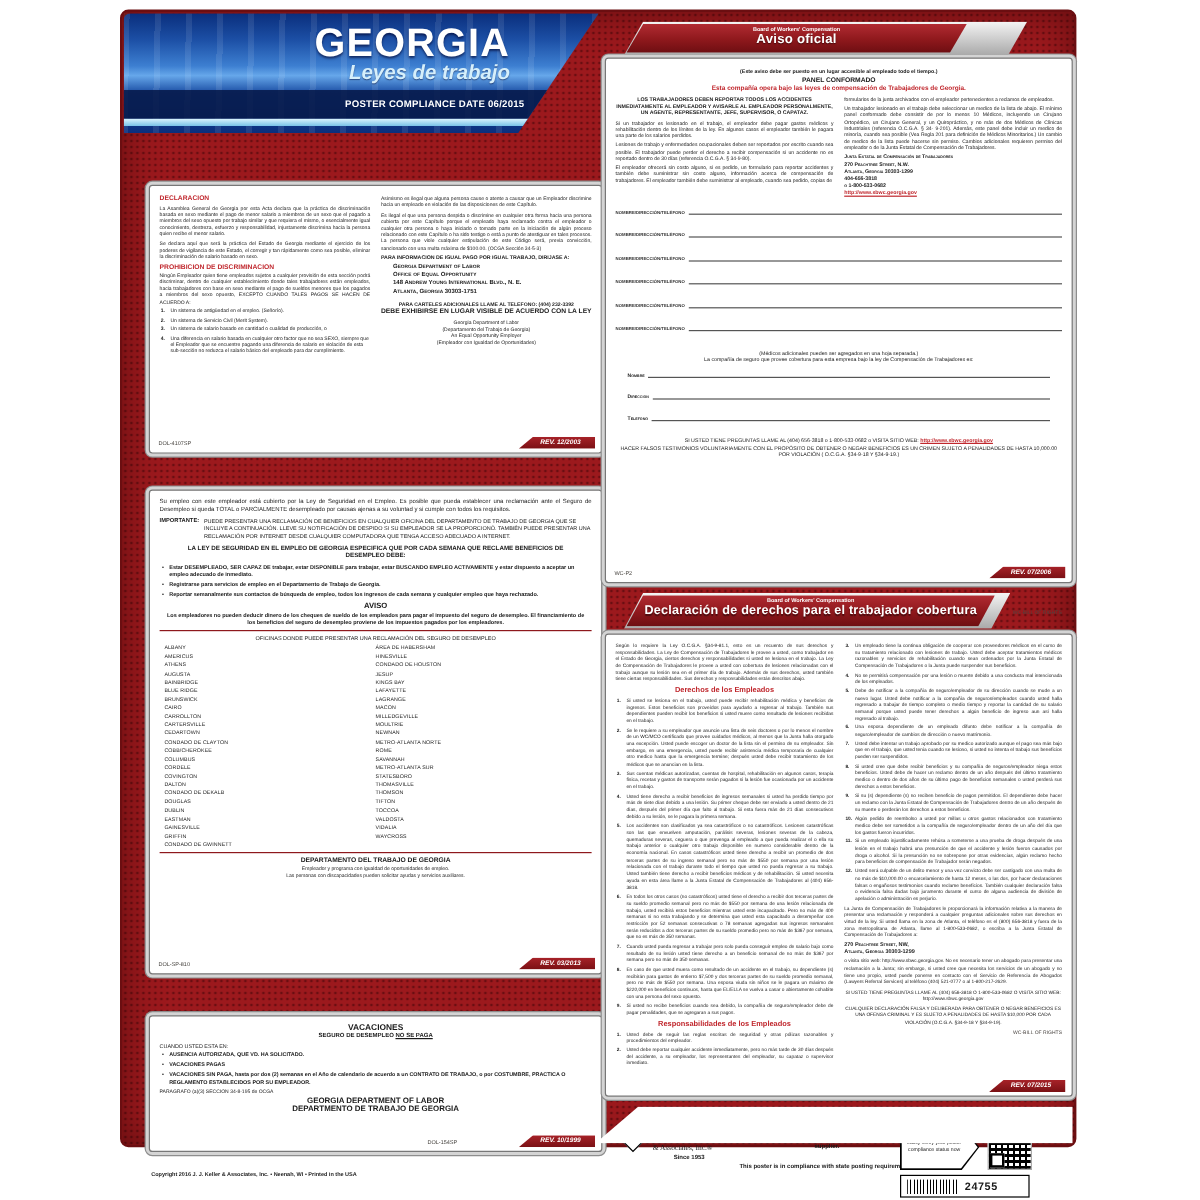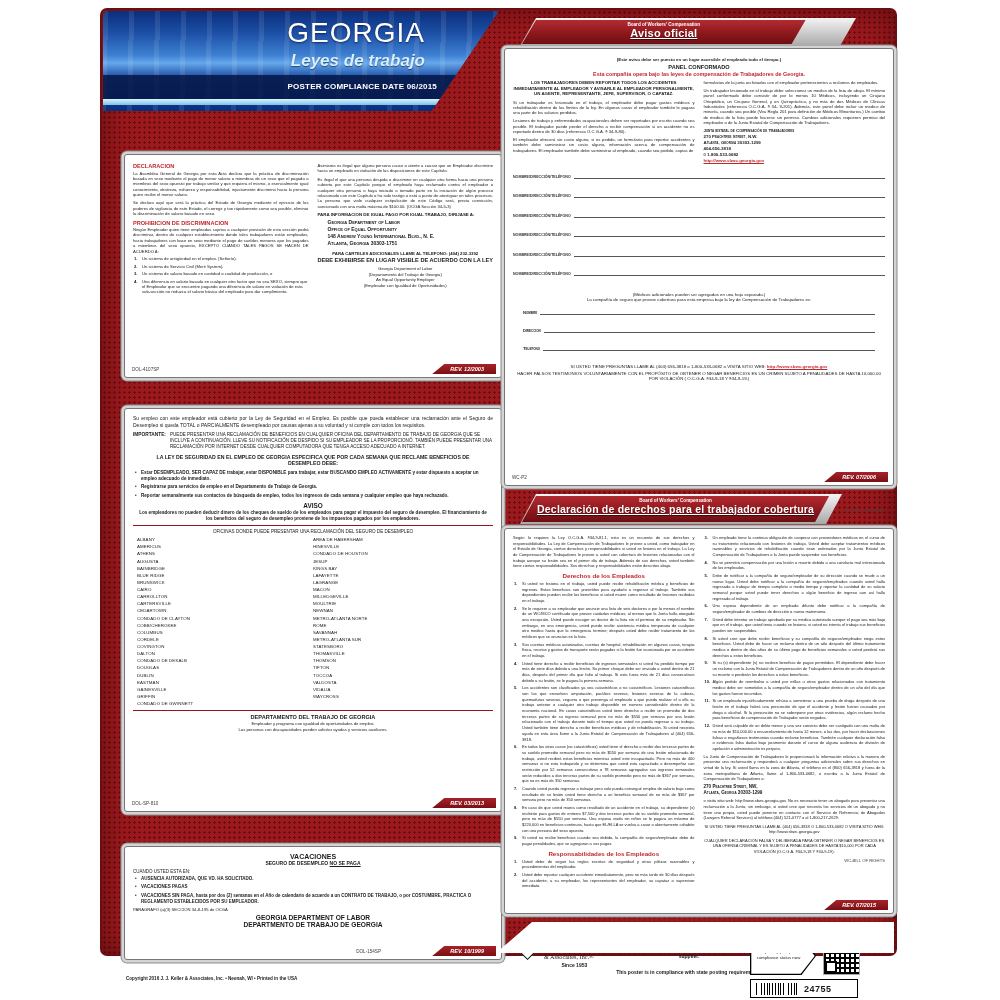--- a/index.html
+++ b/index.html
@@ -9,37 +9,37 @@
   #poster{position:absolute;left:100px;top:8px;width:793px;height:944px;border-radius:7px;
           background-color:#9c191d;
           background-image:radial-gradient(rgba(58,4,7,.5) 1px, transparent 1.4px);
           background-size:5px 5px;border:2px solid #6b0e11;box-shadow:inset 0 0 30px rgba(40,0,0,.5);}
   
   .bluehead{position:absolute;left:1px;top:1px;width:396px;height:100px;
     clip-path:polygon(0 0,100% 0,83% 100%,0 100%);border-top-left-radius:6px;
     background:linear-gradient(180deg,#0a2e7c 0%,#1c4fa5 22%,#3d7fd1 44%,#66a7ea 52%,#1c4fa5 66%,#0a2e7c 100%);}
   .bluehead::before{content:"";position:absolute;inset:0;
     background:repeating-linear-gradient(91deg,rgba(255,255,255,.09) 0 5px,rgba(255,255,255,0) 5px 26px);}
-  .georgia{position:absolute;top:6px;right:74px;font-size:28px;font-weight:normal;color:#fff;
+  .georgia{position:absolute;top:6px;right:74px;font-size:33px;font-weight:bold;color:#fff;
     letter-spacing:1px;text-shadow:0 1px 2px rgba(0,0,40,.6);}
   .leyes{position:absolute;top:40px;right:74px;font-size:17px;font-style:italic;font-weight:bold;color:#d6effb;
     text-shadow:0 1px 1px rgba(0,0,40,.5);}
   .dkband{position:absolute;left:0;top:64px;width:100%;height:24px;background:rgba(6,24,70,.85);}
   .compliance{position:absolute;top:71px;right:62px;font-size:8px;font-weight:bold;color:#fff;letter-spacing:.2px;}
   .ltstripe{position:absolute;left:0;top:88px;width:100%;height:6px;
     background:linear-gradient(180deg,#d9f3fd,#79c3e8);}
   
   .phead{position:absolute;z-index:4;background:linear-gradient(180deg,#f4f4f4,#a9a9a9);
     clip-path:polygon(16px 0,100% 0,calc(100% - 16px) 100%,0 100%);}
   .phead-red{position:absolute;top:2px;bottom:2px;left:2px;right:15%;
     background:linear-gradient(180deg,#b12b32 0%,#8e181c 55%,#6e0e12 100%);
     clip-path:polygon(14px 0,100% 0,calc(100% - 14px) 100%,0 100%);
     text-align:center;color:#fff;}
   .phead-dept{font-size:4.6px;font-weight:bold;margin-top:2px;}
-  .phead-title{font-size:11px;font-weight:bold;letter-spacing:.2px;text-shadow:0 1px 1px rgba(0,0,0,.5);text-decoration:underline;}
+  .phead-title{font-size:11px;font-weight:bold;letter-spacing:.2px;text-shadow:0 1px 1px rgba(0,0,0,.5);}
   .panel{position:absolute;background:#fff;border:1px solid #777;border-radius:3px;z-index:2;
     box-shadow:0 0 0 2.5px #d4d4d4,0 0 0 3.5px #8d8d8d;}
   .rev{position:absolute;right:5px;bottom:3px;background:linear-gradient(180deg,#a72228,#7a1014);
     color:#fff;font-size:5.5px;font-weight:bold;font-style:italic;padding:2px 12px 2px 18px;
     clip-path:polygon(12px 0,100% 0,100% 100%,0 100%);}
   .doc{position:absolute;left:7px;bottom:5px;font-size:4.6px;color:#44403c;}
   .doc.right{left:auto;right:120px;}
   
   .hred{color:#c0272d;font-weight:bold;}
   .c{text-align:center;}

